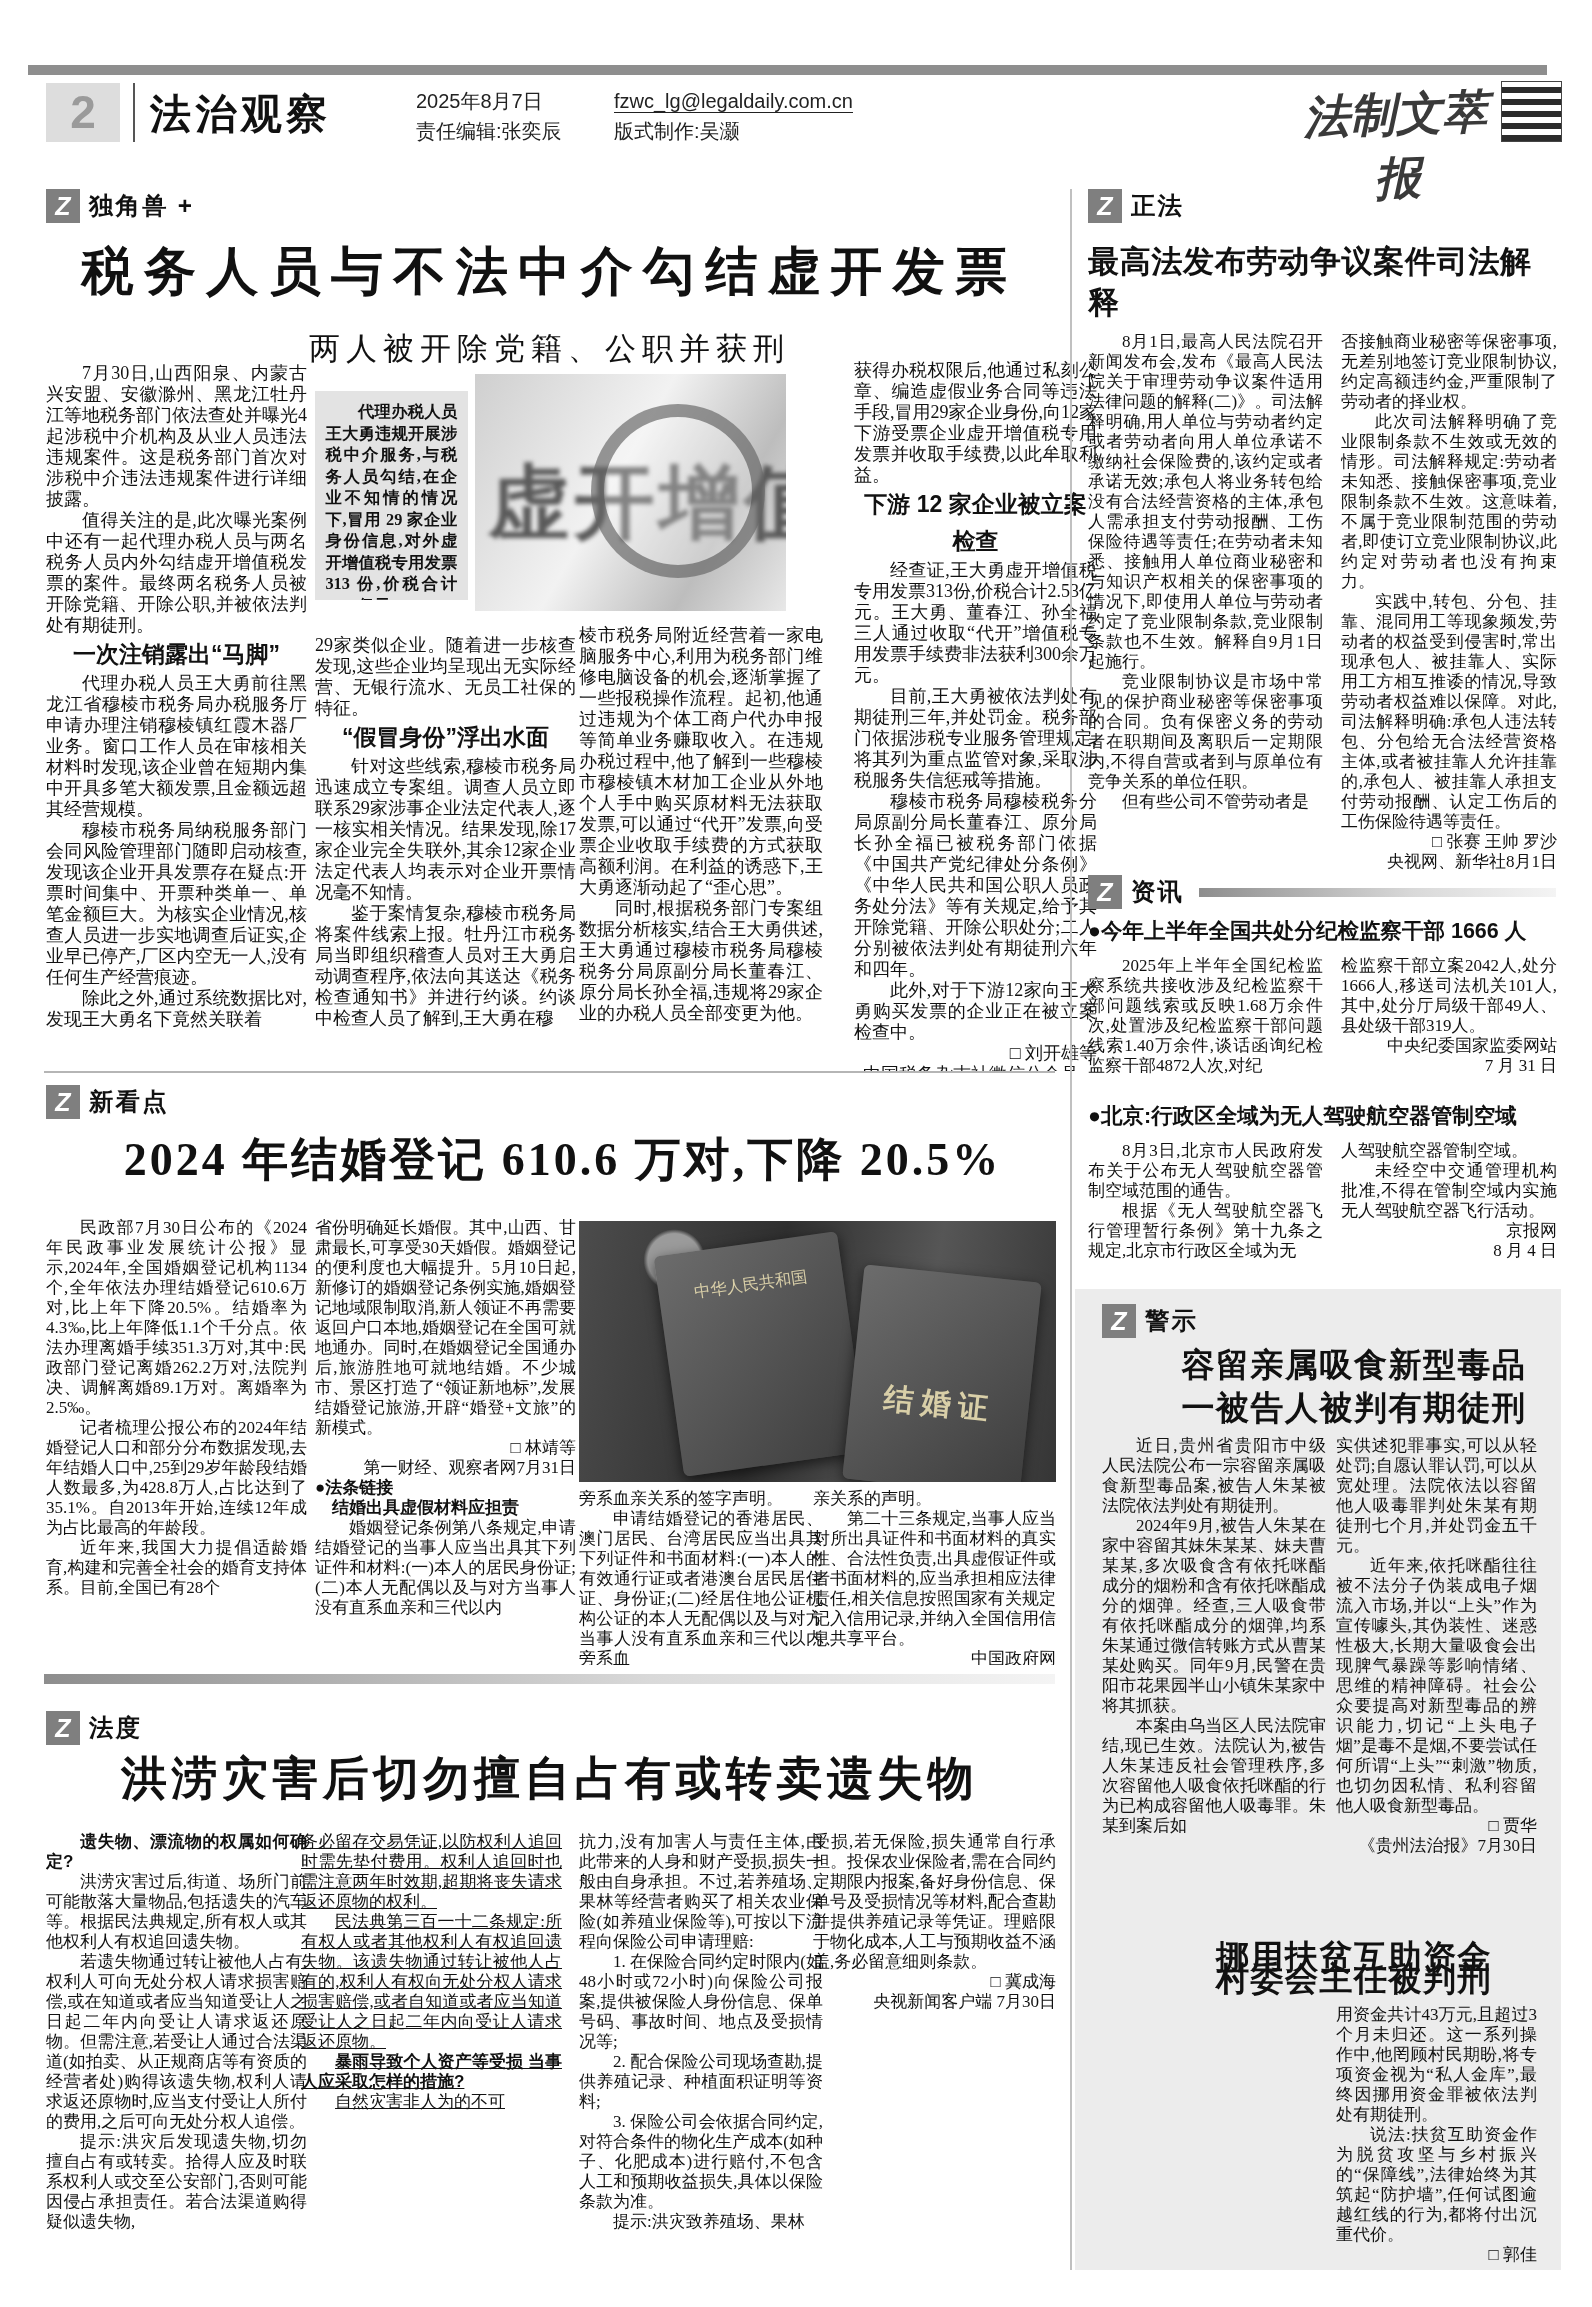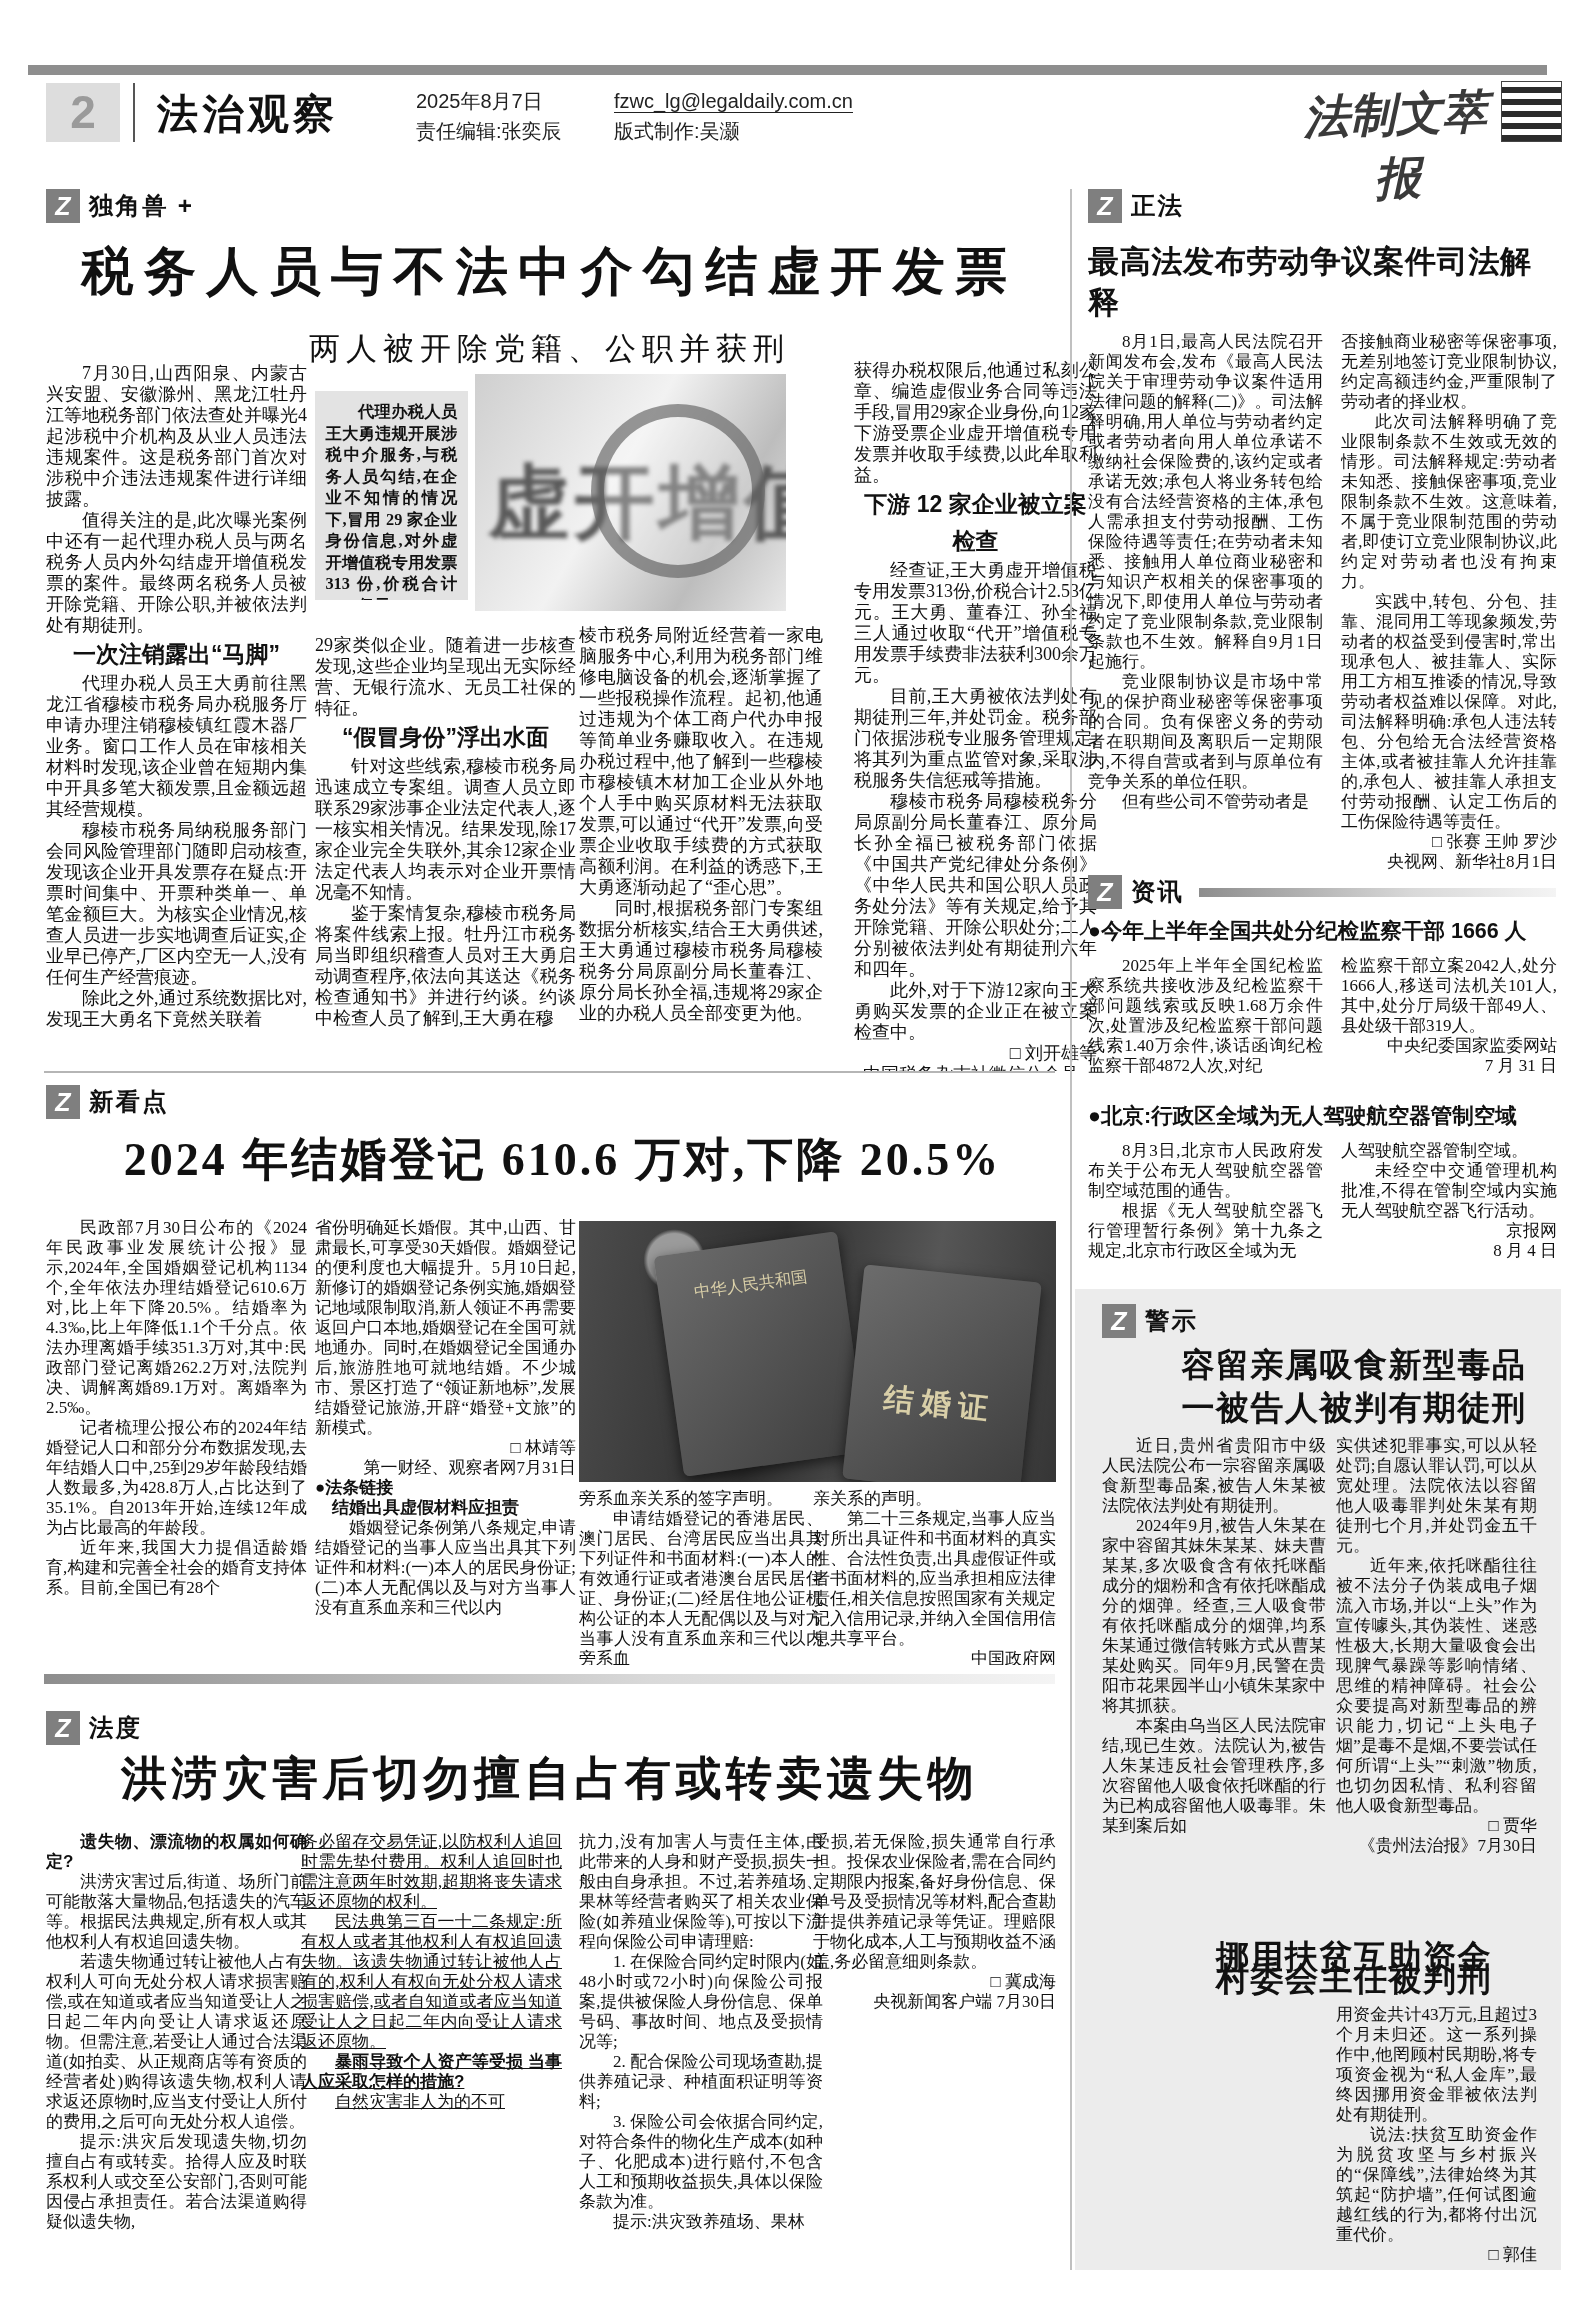--- a/index.html
+++ b/index.html
@@ -2,21 +2,21 @@
 <html style="font-size:12px"><head>
 <meta charset="utf-8">
 <style>
   html,body{margin:0;padding:0;background:#fff;}
   body{position:relative;width:1593px;height:2307px;font-family:"Liberation Serif","DejaVu Serif",serif;color:#111;overflow:hidden;}
   .abs{position:absolute;}
   
   .topbar{left:28px;top:65px;width:1519px;height:9.6px;background:#8e8e8e;}
   .pagenum{left:46px;top:83px;width:74px;height:59px;background:#ddd;color:#9a9a9a;font:bold 46px/59px "Liberation Sans","DejaVu Sans",sans-serif;text-align:center;}
   .hvline{left:133px;top:83px;width:2.2px;height:59px;background:#555;}
-  .secname{left:157px;top:86px;font:bold 41px/56px "Liberation Sans","DejaVu Sans",sans-serif;letter-spacing:4.4px;}
+  .secname{left:150px;top:86px;font:bold 41px/56px "Liberation Sans","DejaVu Sans",sans-serif;letter-spacing:4.4px;}
   .hmeta{font:20px/28px "Liberation Sans","DejaVu Sans",sans-serif;color:#222;}
   .email{border-bottom:1.5px solid #222;}
   .masthead{left:1292px;top:83px;width:207px;height:64px;font:bold italic 46px/64px "Liberation Serif","DejaVu Serif",serif;transform:rotate(-2deg);color:#3a3a3a;text-align:center;}
   .qr{left:1501px;top:81px;width:59px;height:59px;border:1.5px solid #444;background:
       repeating-linear-gradient(0deg,#2b2b2b 0 6px,#fff 6px 12px),
       repeating-linear-gradient(90deg,#2b2b2b 0 6px,rgba(255,255,255,.85) 6px 12px);}
   
   .marker{display:flex;align-items:center;gap:9px;}
   .zlogo{width:34px;height:34px;background:#7f7f7f;color:#fff;font:bold italic 25px/34px "Liberation Sans","DejaVu Sans",sans-serif;text-align:center;flex:0 0 34px;}
   .mlabel{font:bold 24.4px/34px "Liberation Sans","DejaVu Sans",sans-serif;letter-spacing:2.2px;}

